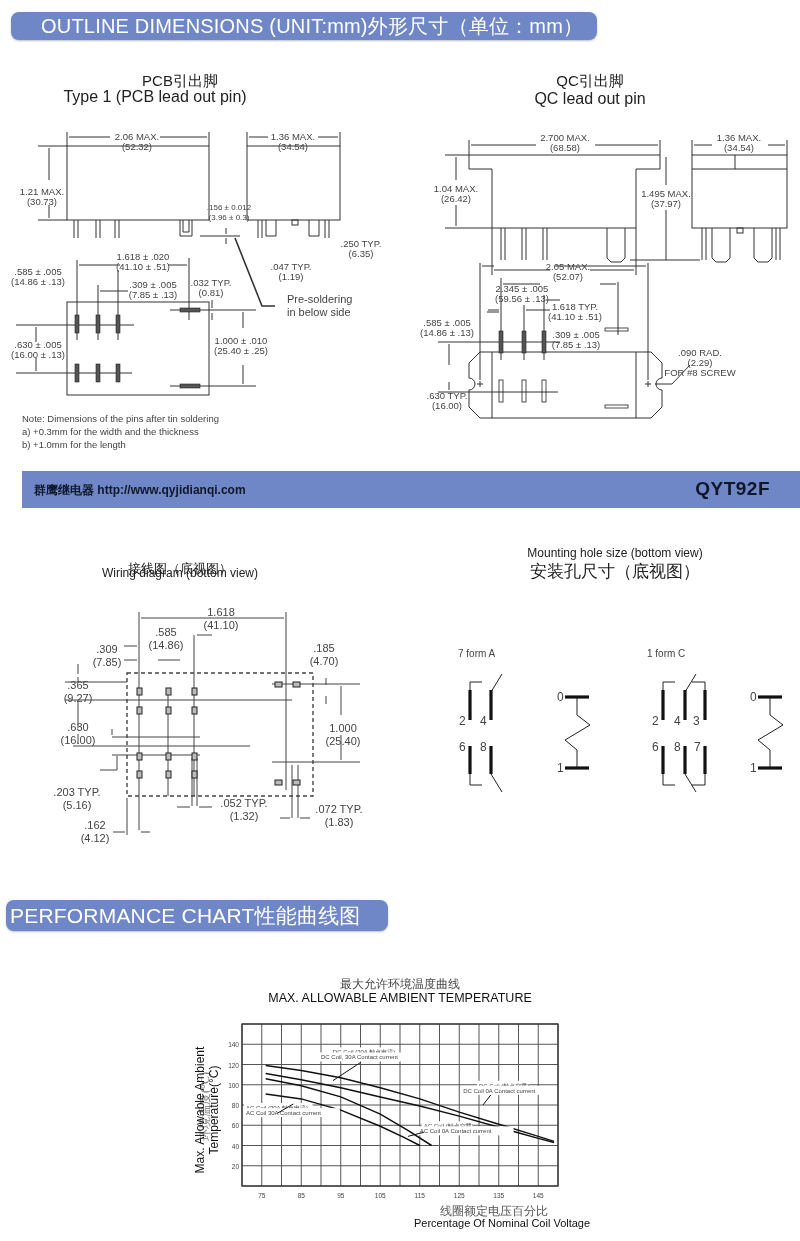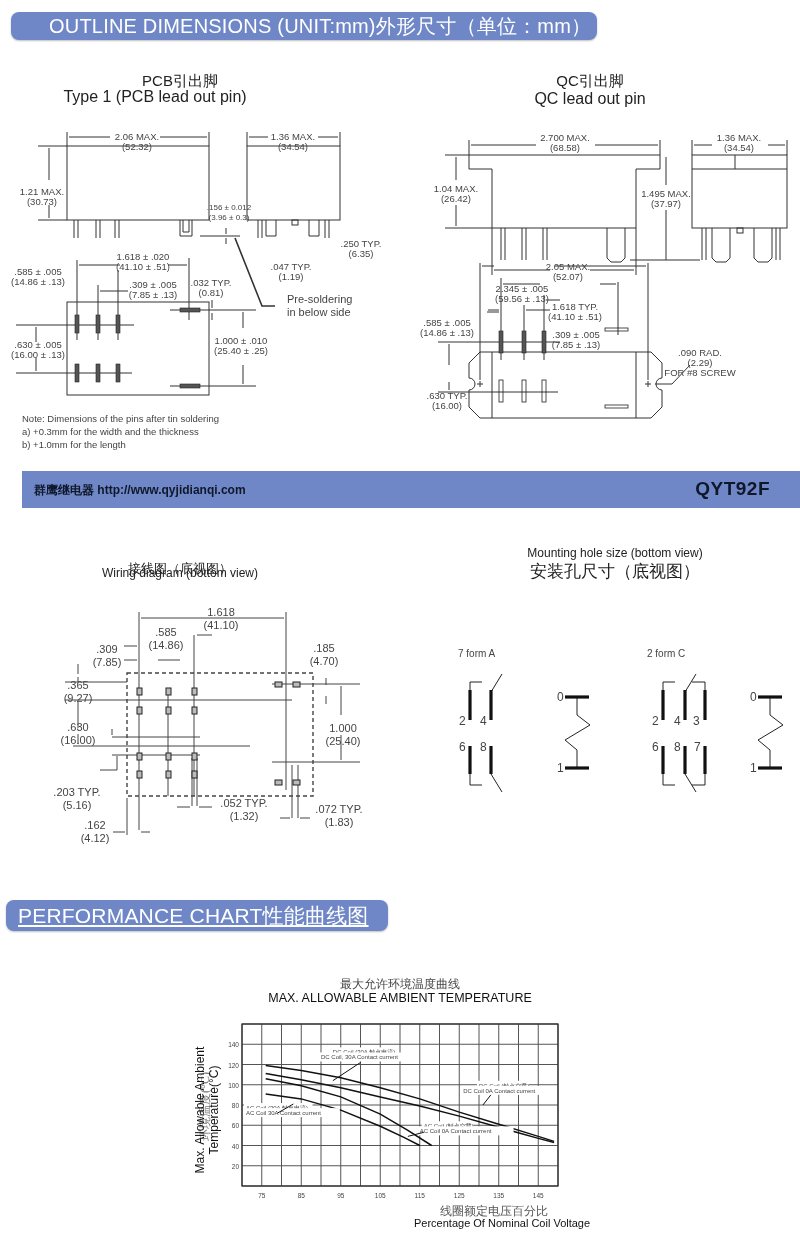--- a/index.html
+++ b/index.html
@@ -1,21 +1,21 @@
 <!DOCTYPE html>
 <html><head>
 <meta charset="utf-8">
 <style>
   html,body{margin:0;padding:0;background:#fff;}
   body{width:800px;height:1241px;position:relative;overflow:hidden;font-family:"Liberation Sans",sans-serif;color:#333;}
   .abs{position:absolute;}
   .pill{position:absolute;background:#6f87c6;color:#fff;border-radius:8px;box-shadow:0 1px 2px rgba(0,0,0,.25);
         font-family:"Liberation Sans",sans-serif;letter-spacing:.2px;white-space:nowrap;}
-  .pill1{left:11px;top:12px;width:586px;height:28px;font-size:20px;line-height:28px;padding-left:38px;box-sizing:border-box;}
-  .pill2{left:6px;top:900px;width:382px;height:31px;font-size:21px;line-height:31px;padding-left:12px;box-sizing:border-box;text-decoration:underline;}
+  .pill1{left:11px;top:12px;width:586px;height:28px;font-size:20px;line-height:28px;padding-left:30px;box-sizing:border-box;}
+  .pill2{left:6px;top:900px;width:382px;height:31px;font-size:21px;line-height:31px;padding-left:4px;box-sizing:border-box;}
   .band{position:absolute;left:6px;top:471px;width:788px;height:37px;background:#6f87c6;color:#0f172a;margin-left:16px;}
   .band .left{position:absolute;left:12px;top:11px;font-size:12px;font-weight:bold;}
   .band .right{position:absolute;right:40px;top:7px;font-size:19px;font-weight:bold;letter-spacing:.5px;}
   .title-cn{font-size:15px;color:#222;text-align:center;}
   .title-en{font-size:16px;color:#222;text-align:center;}
   .note{font-size:9.5px;color:#444;line-height:13px;}
   svg text{font-family:"Liberation Sans",sans-serif;fill:#444;}
   .sm{font-size:8px;}
   .md{font-size:9.5px;}
   .lg{font-size:11px;}
@@ -322,21 +322,21 @@
     <text x="299" y="226">(1.83)</text>
     <text x="55" y="229">.162</text>
     <text x="55" y="242">(4.12)</text>
   </g>
 </svg>
 
 <div class="abs" style="left:495px;top:546px;width:240px;text-align:center;font-size:12px;color:#222;">Mounting hole size (bottom view)</div>
 <div class="abs" style="left:495px;top:560px;width:240px;text-align:center;font-size:17px;color:#222;">安装孔尺寸（底视图）</div>
 
 <div class="abs" style="left:458px;top:648px;font-size:10px;color:#444;">7 form A</div>
-<div class="abs" style="left:647px;top:648px;font-size:10px;color:#444;">2 form C</div>
+<div class="abs" style="left:647px;top:648px;font-size:10px;color:#444;">1 form C</div>
 
 <svg class="abs" style="left:440px;top:670px" width="360" height="130">
   <g stroke="#222" fill="none" stroke-width="1">
 
     <path d="M30 50 V12 H42"></path>
       <path d="M51 22 L62 4"></path>
     <path d="M30 76 V115 H42"></path>
       <path d="M51 104 L62 122"></path>
 
     <path d="M137 27 V45 L150 55 L125 70 L137 80 V98"></path>

